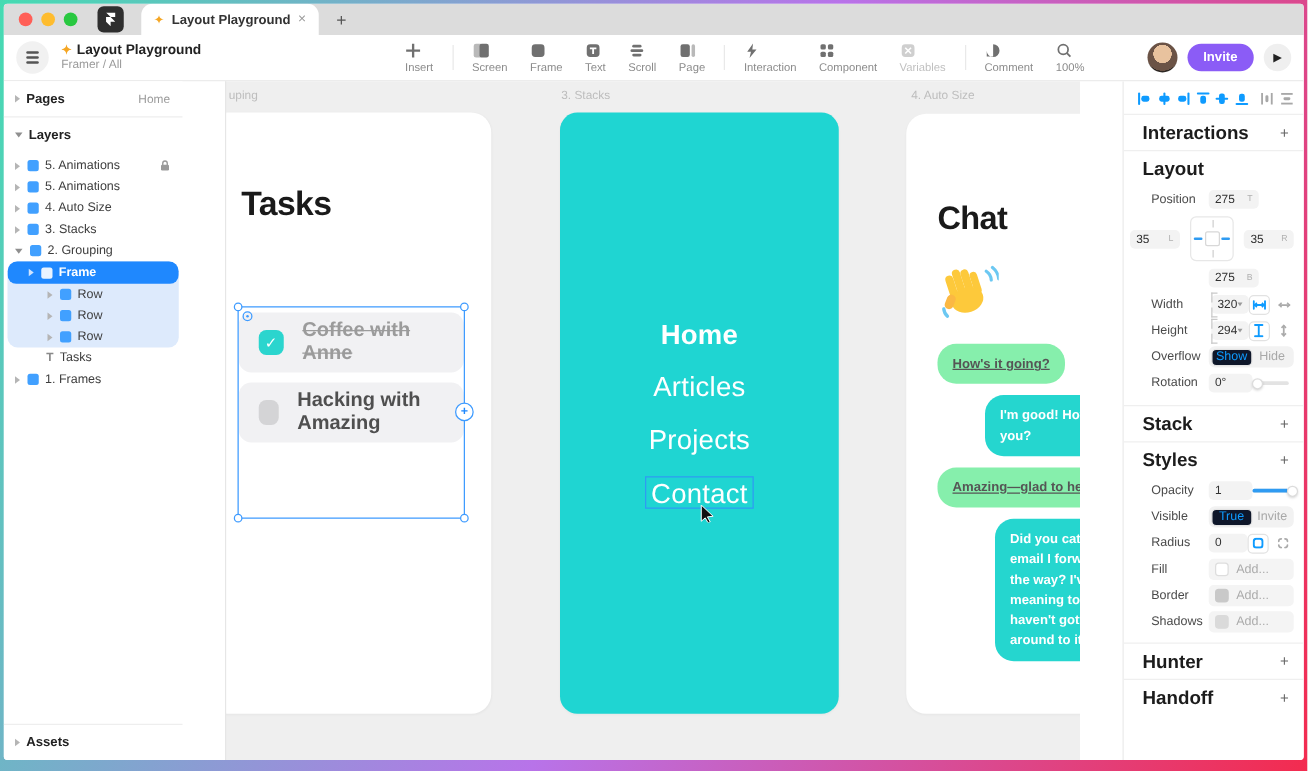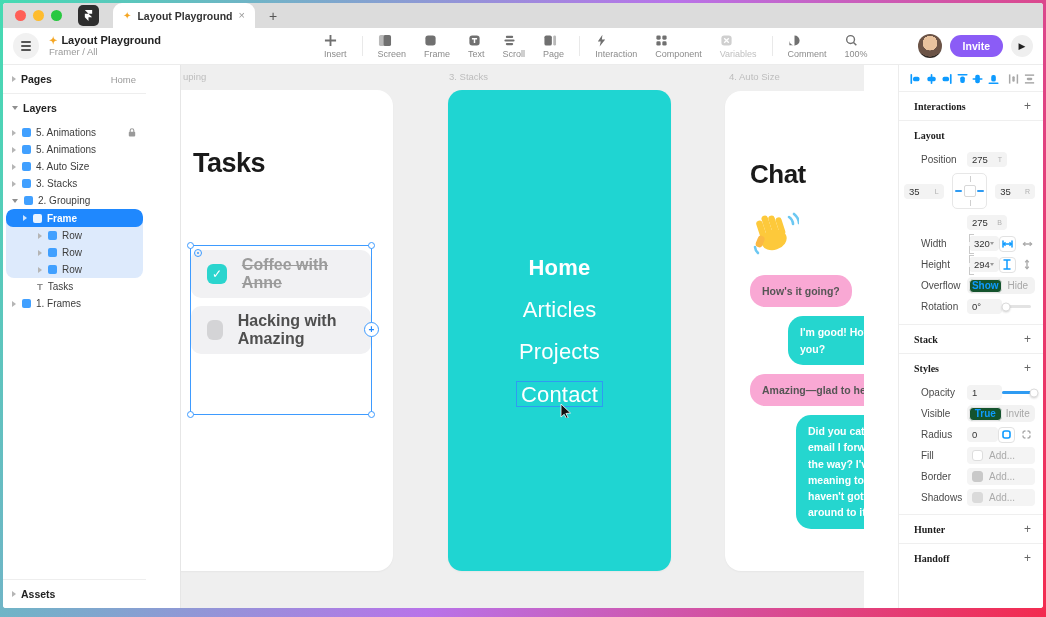--- a/index.html
+++ b/index.html
@@ -86,50 +86,50 @@
   .menu-item{color:#fff;font-size:22px;height:26px;line-height:26px;letter-spacing:.2px;}
   .menu-item.bold{font-weight:bold;}
   .menu-item.selected{border:1.5px solid #2f9bf2;padding:0 4px;position:relative;}
   .cursor-arrow{position:absolute;left:50%;bottom:-12px;}
 
   .chat-frame{left:544px;top:26px;width:215px;height:480px;border-radius:16px 0 0 16px;padding:0 10px 0 25px;}
   .chat-title{position:absolute;left:25px;top:68px;font-size:26px;font-weight:bold;color:#1a1a1a;letter-spacing:-.5px;}
   .wave{position:absolute;left:22px;top:118px;}
   .chat-msgs{position:absolute;left:25px;right:12px;top:184px;display:flex;flex-direction:column;gap:9px;}
   .bubble{max-width:140px;padding:8px 12px;border-radius:15px;font-size:10.5px;line-height:1.55;font-weight:600;}
-  .bubble.left{align-self:flex-start;background:#f9a8d4;color:#555;}
+  .bubble.left{align-self:flex-start;background:#86efac;color:#555;text-decoration:underline;}
   .bubble.right{align-self:flex-end;background:#25d6cf;color:#fff;}
 
   
   .inspector{width:145px;flex:0 0 145px;background:#fff;border-left:1px solid #ececec;font-size:10px;color:#333;display:flex;flex-direction:column;}
   .align-row{height:26px;display:flex;align-items:center;gap:4.5px;padding:2px 8px 0 11px;}
   .idivider{height:1px;background:#efefef;}
   .sec-h{height:28px;display:flex;align-items:center;padding:0 12px 0 15px;}
-  .sec-h b{font-size:10px;color:#1c1c1c;font-family:Liberation Serif, serif;}
+  .sec-h b{font-size:15px;color:#1c1c1c;}
   .sec-plus{margin-left:auto;color:#666;font-size:12px;}
   .prow{display:flex;align-items:center;height:21px;padding:0 8px 0 22px;}
   .plabel{flex:0 0 46px;color:#4a4a4a;}
   .inp{width:40px;height:15px;background:#f3f3f3;border-radius:4px;display:flex;align-items:center;padding:0 5px;font-size:9.5px;color:#333;}
   .inp .sfx{margin-left:auto;font-size:7px;color:#b0b0b0;}
   .inp .chev{margin-left:auto;width:0;height:0;border-top:3px solid #9a9a9a;border-left:2.5px solid transparent;border-right:2.5px solid transparent;}
   .anchor-row{height:42px;display:flex;align-items:center;padding:0 8px 0 5px;gap:6px;}
   .anchor-box{width:36px;height:36px;background:#fff;border:1px solid #e7e7e7;border-radius:5px;position:relative;margin:0 2px;}
   .anchor-box .csq{position:absolute;left:11px;top:11px;width:12px;height:12px;background:#fff;border:1px solid #d8d8d8;border-radius:2px;}
   .anchor-box .dashL,.anchor-box .dashR{position:absolute;top:16px;width:7px;height:2px;background:#2f9bf2;border-radius:1px;}
   .anchor-box .dashL{left:2px;}.anchor-box .dashR{right:2px;}
   .anchor-box .tickT,.anchor-box .tickB{position:absolute;left:17px;width:1.5px;height:6px;background:#cfcfcf;}
   .anchor-box .tickT{top:2px;}.anchor-box .tickB{bottom:2px;}
   .iconpair{margin-left:auto;display:flex;gap:3px;}
   .ibox{width:17px;height:16px;border-radius:4px;display:flex;align-items:center;justify-content:center;}
   .ibox.selected{border:1px solid #e2e2e2;}
   .autosize-btn{margin:0 8px 0 52px;height:17px;background:#f3f3f3;border-radius:4px;display:flex;align-items:center;justify-content:center;flex:1;color:#333;}
   .asrow{display:flex;align-items:center;height:21px;padding-right:8px;}
   .seg{width:86px;height:17px;background:#f2f2f2;border-radius:5px;display:flex;padding:1.5px;}
   .seg .opt{flex:1;display:flex;align-items:center;justify-content:center;color:#a8a8a8;border-radius:4px;}
-  .seg .opt.on{background:#14532d;border:1px solid #e4e4e4;color:#0e9bff;font-weight:bold;}
+  .seg .opt.on{background:#0f172a;border:1px solid #e4e4e4;color:#0e9bff;font-weight:normal;}
   .slider{width:34px;height:2.5px;background:#e3e3e3;border-radius:2px;position:relative;margin-left:auto;margin-right:4px;}
   .slider .fill{position:absolute;left:0;top:0;bottom:0;background:#2f9bf2;border-radius:2px;}
   .slider .knob{position:absolute;top:50%;width:9px;height:9px;border-radius:50%;background:#fff;border:1px solid #dcdcdc;box-shadow:0 1px 2px rgba(0,0,0,.15);transform:translate(-50%,-50%);}
   .addbox{margin-left:0;width:86px;height:17px;background:#f4f4f4;border-radius:4px;display:flex;align-items:center;gap:6px;padding:0 5px;color:#ababab;}
   .swatch{width:11px;height:11px;border-radius:3px;border:1px solid #ddd;background:#fff;}
   .swatch.gray{background:#c9c9c9;border-color:#c9c9c9;}
   .swatch.lightgray{background:#dadada;border-color:#dadada;}
   .bracket{width:6px;height:20px;position:relative;margin-right:2px;}
   .bracket:before{content:"";position:absolute;left:2px;top:0;width:4px;height:7px;border-left:1px solid #c9c9c9;border-top:1px solid #c9c9c9;}
   .bracket:after{content:"";position:absolute;left:2px;bottom:0;width:4px;height:7px;border-left:1px solid #c9c9c9;border-bottom:1px solid #c9c9c9;}

